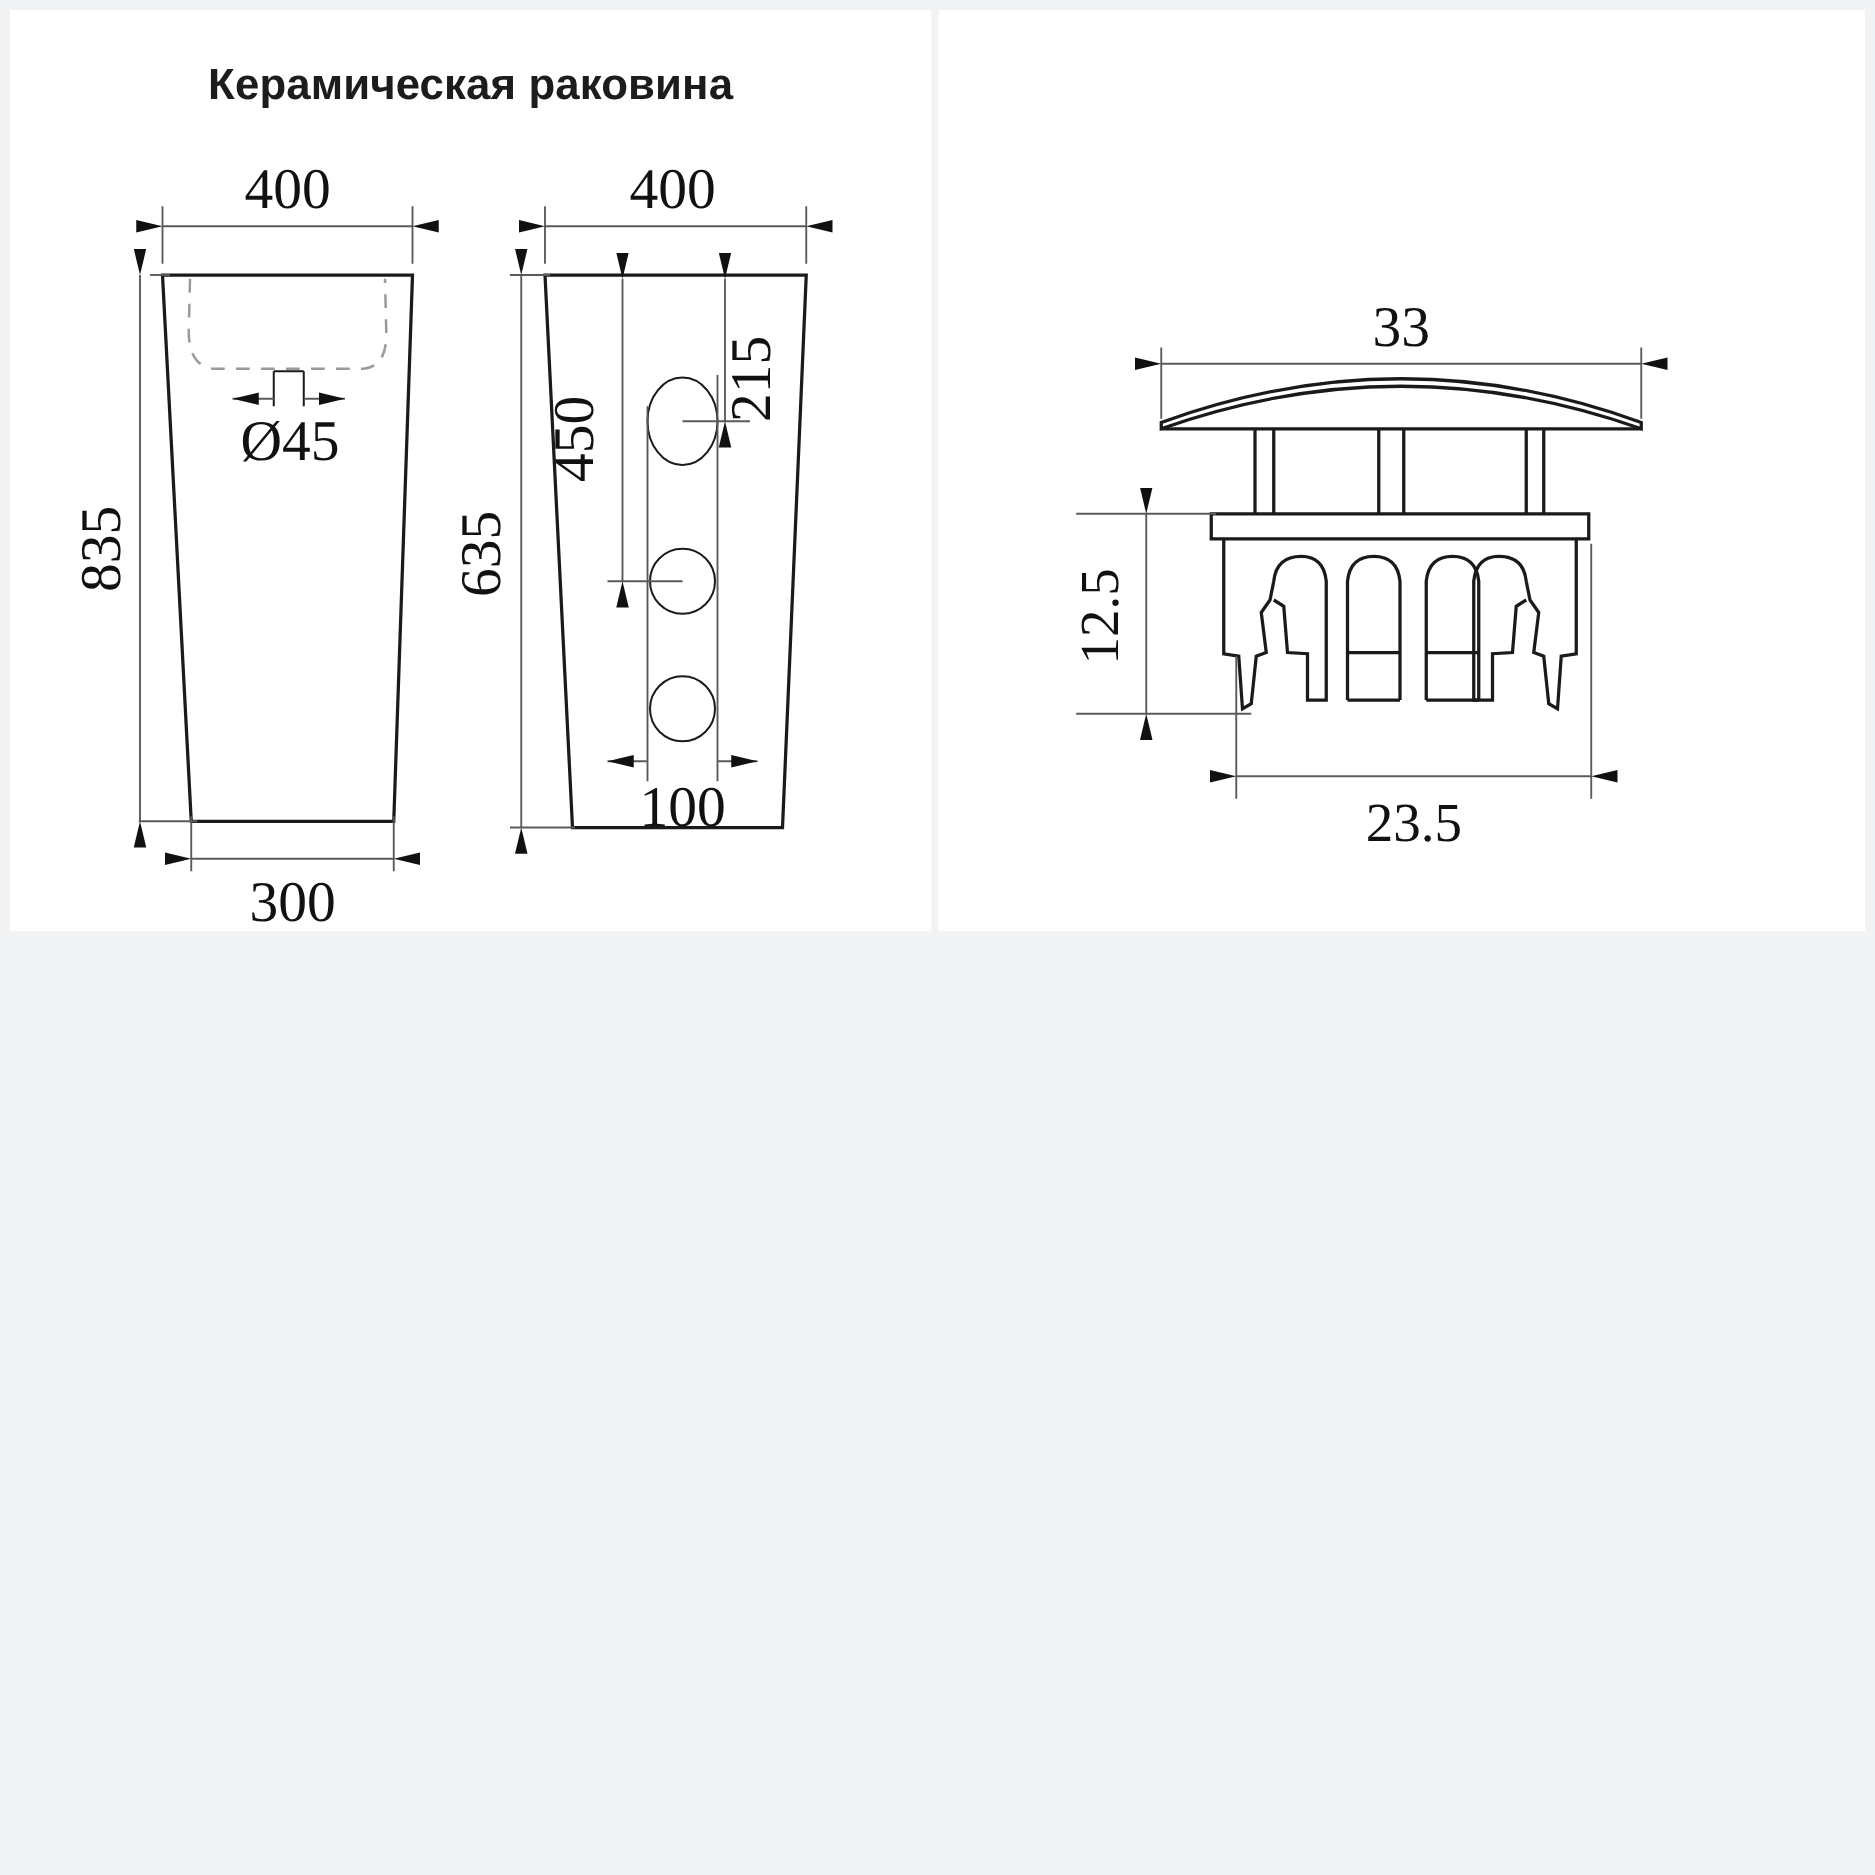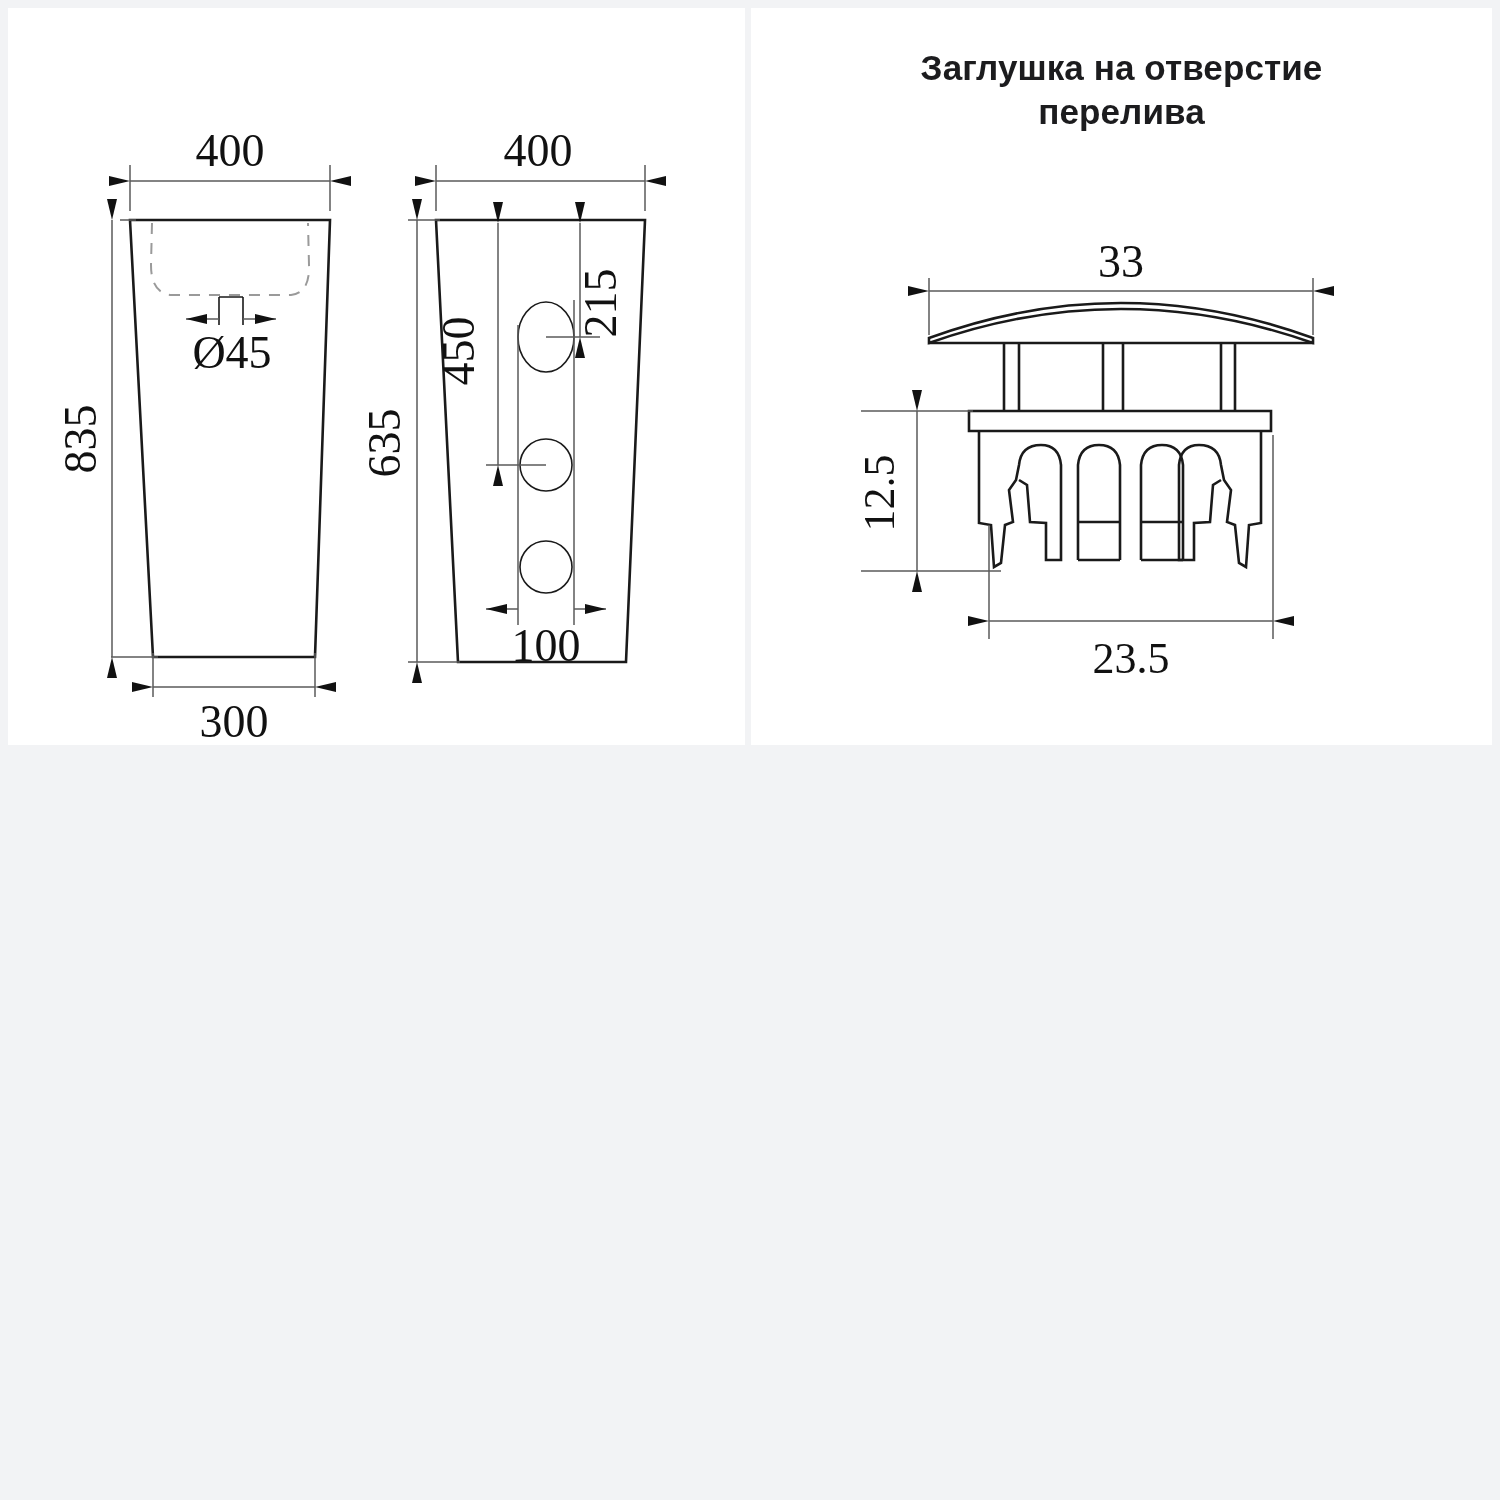--- a/index.html
+++ b/index.html
@@ -72,20 +72,21 @@
     fill: #111111;
   }
 </style>
 </head>
 <body>
 
 <div id="root">
 
   <div class="panel" id="panel-left">
 
+    <div class="panel-title" id="title-left">Керамическая раковина</div>
 
     <div class="drawing">
       <svg width="737" height="737" viewBox="0 0 737 737" xmlns="http://www.w3.org/2000/svg">
         <defs>
           <marker id="arrL" markerWidth="22" markerHeight="12" refX="21" refY="6" orient="auto" markerUnits="userSpaceOnUse">
             <path d="M21,6 L0,1 L0,11 Z" class="arrow"></path>
           </marker>
           <marker id="arrR" markerWidth="22" markerHeight="12" refX="1" refY="6" orient="auto" markerUnits="userSpaceOnUse">
             <path d="M1,6 L22,1 L22,11 Z" class="arrow"></path>
           </marker>
@@ -168,21 +169,20 @@
           <line class="dimline" x1="478" y1="584" x2="510" y2="584" marker-start="url(#arrR)"></line>
           <line class="dimline" x1="566" y1="584" x2="598" y2="584" marker-end="url(#arrL)"></line>
           <text class="dimtext" x="538" y="636" text-anchor="middle">100</text>
         </g>
       </svg>
     </div>
   </div>
 
   <div class="panel" id="panel-right">
 
-    <div class="panel-title" id="title-right">Заглушка на отверстие перелива</div>
 
     <div class="drawing">
       <svg width="741" height="737" viewBox="0 0 741 737" xmlns="http://www.w3.org/2000/svg">
         <defs>
           <marker id="arrL2" markerWidth="22" markerHeight="12" refX="21" refY="6" orient="auto" markerUnits="userSpaceOnUse">
             <path d="M21,6 L0,1 L0,11 Z" class="arrow"></path>
           </marker>
           <marker id="arrR2" markerWidth="22" markerHeight="12" refX="1" refY="6" orient="auto" markerUnits="userSpaceOnUse">
             <path d="M1,6 L22,1 L22,11 Z" class="arrow"></path>
           </marker>

